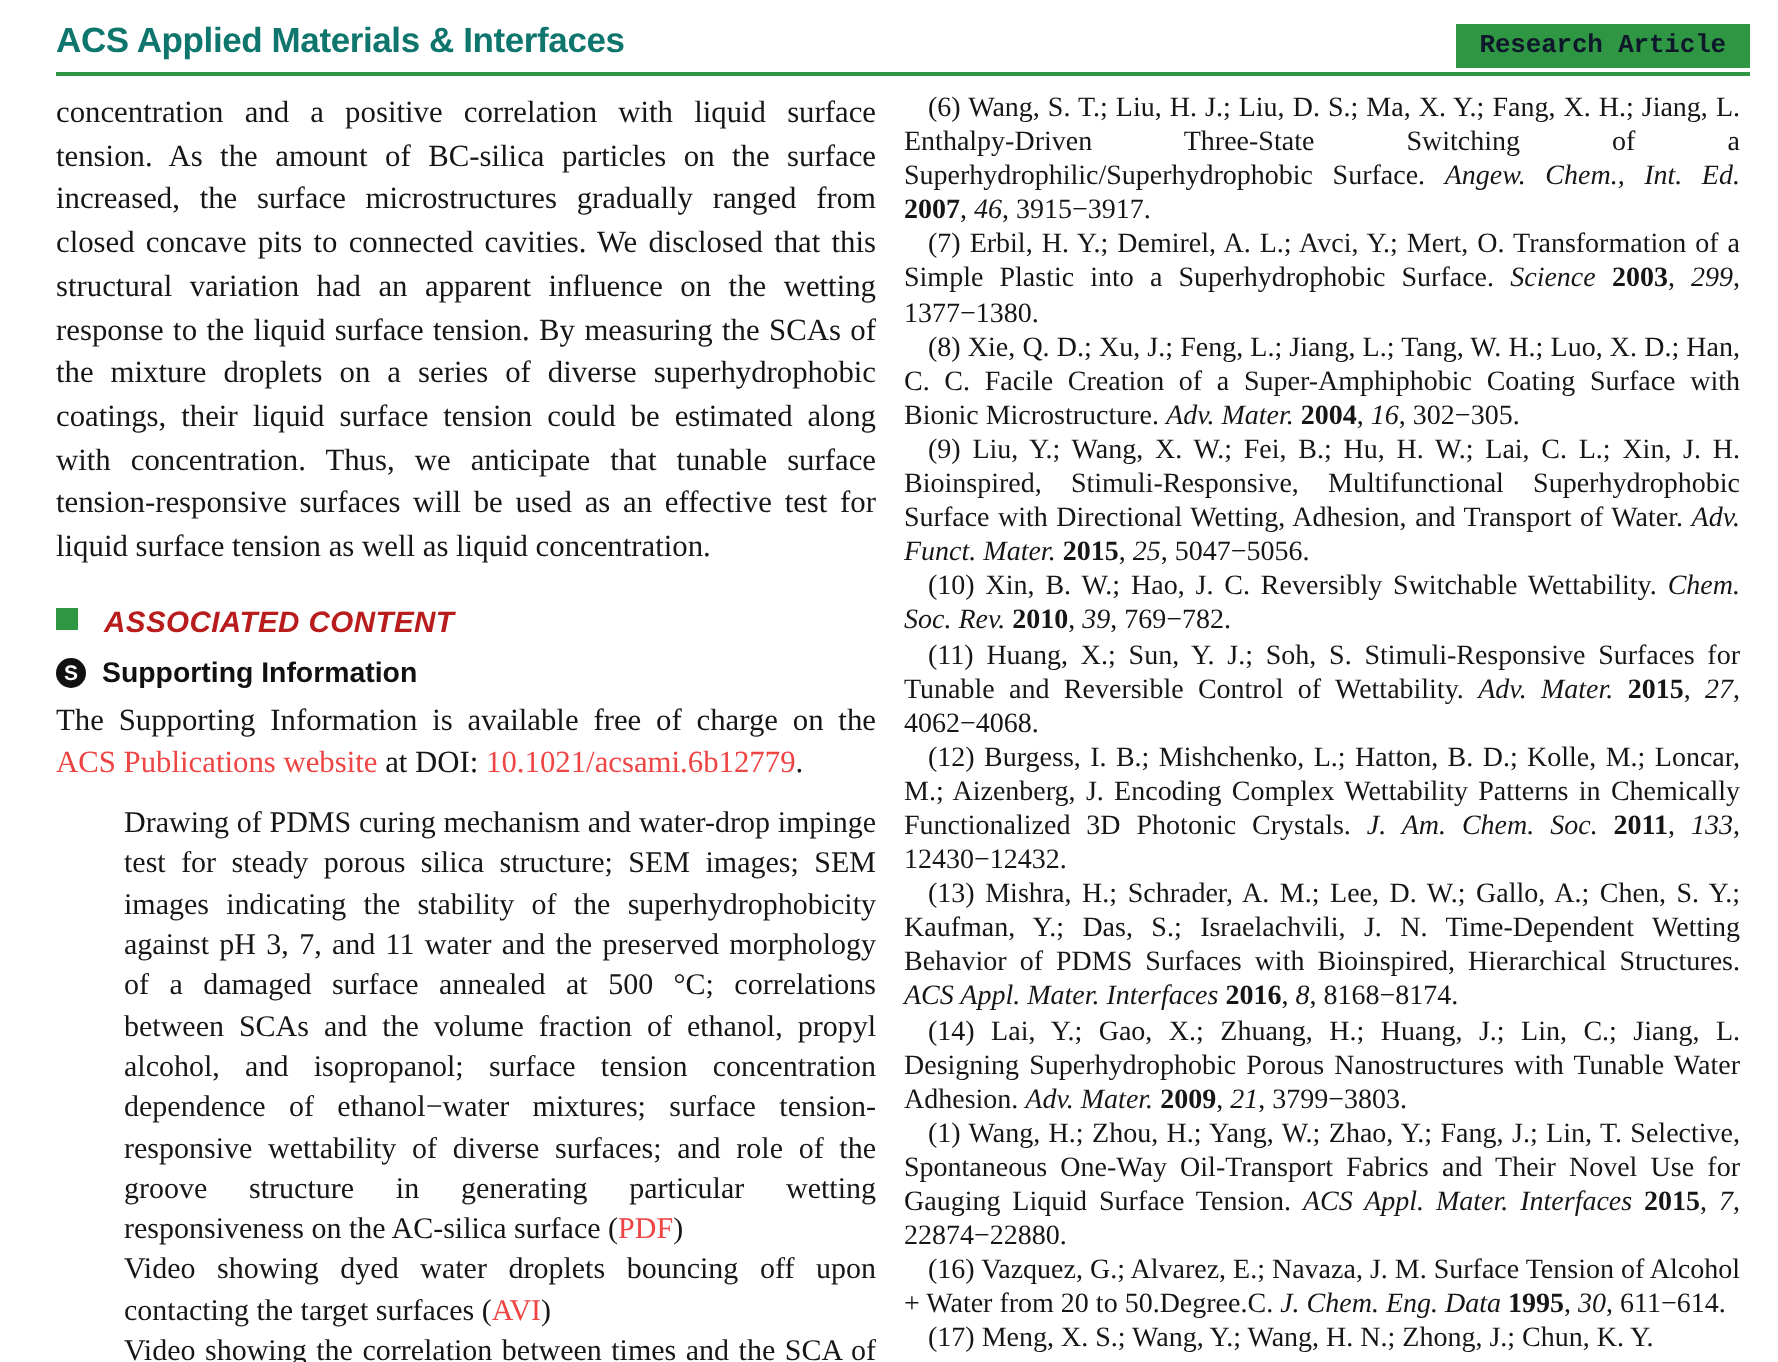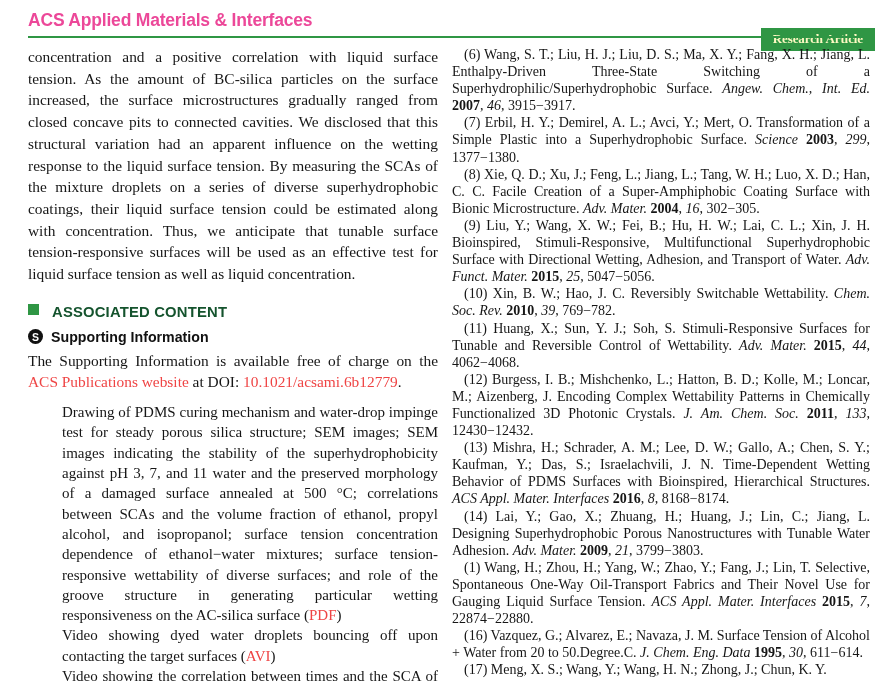--- a/index.html
+++ b/index.html
@@ -4,43 +4,43 @@
 <style>
   html,body{margin:0;padding:0;background:#ffffff;}
   .page{
     position:relative;width:889px;height:681px;overflow:hidden;
     background:#ffffff;font-family:"Liberation Serif", serif;color:#161616;
   }
   
   .journal-name{
     position:absolute;left:28px;top:10px;
     font-family:"Liberation Sans", sans-serif;font-weight:bold;
-    font-size:17.5px;color:#ec4899;letter-spacing:-0.2px;
+    font-size:17.5px;color:#0f766e;letter-spacing:-0.2px;
   }
   .badge{
-    position:absolute;right:14px;top:28px;
-    background:#2f9644;color:#fef9c3;
-    font-family:Liberation Serif, serif;font-weight:bold;font-size:13px;
+    position:absolute;right:14px;top:12px;
+    background:#2f9644;color:#0f172a;
+    font-family:Liberation Mono, monospace;font-weight:bold;font-size:13px;
     padding:3px 12px 4px;letter-spacing:-0.1px;
   }
   .rule{
     position:absolute;left:28px;right:14px;top:36px;height:2px;background:#2f9644;
   }
   
   .col{position:absolute;top:46px;}
   .col.left{left:28px;width:410px;}
   .col.right{left:452px;width:418px;}
   p{margin:0;}
   .body-par{
     font-size:15.4px;line-height:21.7px;text-align:justify;
   }
   .sec{
     margin:19px 0 0 0;display:flex;
     font-family:"Liberation Sans", sans-serif;font-weight:bold;
-    font-size:14.8px;color:#14532d;letter-spacing:0.2px;
+    font-size:14.8px;color:#b91c1c;letter-spacing:0.2px;font-style:italic;
   }
   .sq{display:inline-block;width:11px;height:11px;background:#2f9644;margin-right:13px;flex:none;}
   .sub{
     margin:9px 0 0 0;display:flex;align-items:center;
     font-family:"Liberation Sans", sans-serif;font-weight:bold;
     font-size:14.2px;color:#111111;
   }
   .scirc{
     display:inline-flex;align-items:center;justify-content:center;flex:none;
     width:15px;height:15px;border-radius:50%;background:#111111;color:#ffffff;
@@ -90,21 +90,21 @@
       <p class="si-item"><span>Video showing the correlation between times and the SCA of the ethanol−water mixture (</span></p>
     </div>
   </div>
 
   <div class="col right">
     <p class="ref"><span>(6) Wang, S. T.; Liu, H. J.; Liu, D. S.; Ma, X. Y.; Fang, X. H.; Jiang, L. Enthalpy-Driven Three-State Switching of a Superhydrophilic/Superhydrophobic Surface. </span><span class="run-i">Angew. Chem., Int. Ed. </span><span class="run-b">2007</span><span>, </span><span class="run-i">46</span><span>, 3915−3917.</span></p>
     <p class="ref"><span>(7) Erbil, H. Y.; Demirel, A. L.; Avci, Y.; Mert, O. Transformation of a Simple Plastic into a Superhydrophobic Surface. </span><span class="run-i">Science </span><span class="run-b">2003</span><span>, </span><span class="run-i">299</span><span>, 1377−1380.</span></p>
     <p class="ref"><span>(8) Xie, Q. D.; Xu, J.; Feng, L.; Jiang, L.; Tang, W. H.; Luo, X. D.; Han, C. C. Facile Creation of a Super-Amphiphobic Coating Surface with Bionic Microstructure. </span><span class="run-i">Adv. Mater. </span><span class="run-b">2004</span><span>, </span><span class="run-i">16</span><span>, 302−305.</span></p>
     <p class="ref"><span>(9) Liu, Y.; Wang, X. W.; Fei, B.; Hu, H. W.; Lai, C. L.; Xin, J. H. Bioinspired, Stimuli-Responsive, Multifunctional Superhydrophobic Surface with Directional Wetting, Adhesion, and Transport of Water. </span><span class="run-i">Adv. Funct. Mater. </span><span class="run-b">2015</span><span>, </span><span class="run-i">25</span><span>, 5047−5056.</span></p>
     <p class="ref"><span>(10) Xin, B. W.; Hao, J. C. Reversibly Switchable Wettability. </span><span class="run-i">Chem. Soc. Rev. </span><span class="run-b">2010</span><span>, </span><span class="run-i">39</span><span>, 769−782.</span></p>
-    <p class="ref"><span>(11) Huang, X.; Sun, Y. J.; Soh, S. Stimuli-Responsive Surfaces for Tunable and Reversible Control of Wettability. </span><span class="run-i">Adv. Mater. </span><span class="run-b">2015</span><span>, </span><span class="run-i">44</span><span>, 4062−4068.</span></p>
+    <p class="ref"><span>(11) Huang, X.; Sun, Y. J.; Soh, S. Stimuli-Responsive Surfaces for Tunable and Reversible Control of Wettability. </span><span class="run-i">Adv. Mater. </span><span class="run-b">2015</span><span>, </span><span class="run-i">27</span><span>, 4062−4068.</span></p>
     <p class="ref"><span>(12) Burgess, I. B.; Mishchenko, L.; Hatton, B. D.; Kolle, M.; Loncar, M.; Aizenberg, J. Encoding Complex Wettability Patterns in Chemically Functionalized 3D Photonic Crystals. </span><span class="run-i">J. Am. Chem. Soc. </span><span class="run-b">2011</span><span>, </span><span class="run-i">133</span><span>, 12430−12432.</span></p>
     <p class="ref"><span>(13) Mishra, H.; Schrader, A. M.; Lee, D. W.; Gallo, A.; Chen, S. Y.; Kaufman, Y.; Das, S.; Israelachvili, J. N. Time-Dependent Wetting Behavior of PDMS Surfaces with Bioinspired, Hierarchical Structures. </span><span class="run-i">ACS Appl. Mater. Interfaces </span><span class="run-b">2016</span><span>, </span><span class="run-i">8</span><span>, 8168−8174.</span></p>
     <p class="ref"><span>(14) Lai, Y.; Gao, X.; Zhuang, H.; Huang, J.; Lin, C.; Jiang, L. Designing Superhydrophobic Porous Nanostructures with Tunable Water Adhesion. </span><span class="run-i">Adv. Mater. </span><span class="run-b">2009</span><span>, </span><span class="run-i">21</span><span>, 3799−3803.</span></p>
     <p class="ref"><span>(1) Wang, H.; Zhou, H.; Yang, W.; Zhao, Y.; Fang, J.; Lin, T. Selective, Spontaneous One-Way Oil-Transport Fabrics and Their Novel Use for Gauging Liquid Surface Tension. </span><span class="run-i">ACS Appl. Mater. Interfaces </span><span class="run-b">2015</span><span>, </span><span class="run-i">7</span><span>, 22874−22880.</span></p>
     <p class="ref"><span>(16) Vazquez, G.; Alvarez, E.; Navaza, J. M. Surface Tension of Alcohol + Water from 20 to 50.Degree.C. </span><span class="run-i">J. Chem. Eng. Data </span><span class="run-b">1995</span><span>, </span><span class="run-i">30</span><span>, 611−614.</span></p>
     <p class="ref"><span>(17) Meng, X. S.; Wang, Y.; Wang, H. N.; Zhong, J.; Chun, K. Y.</span></p>
   </div>
 
 </div>
 

